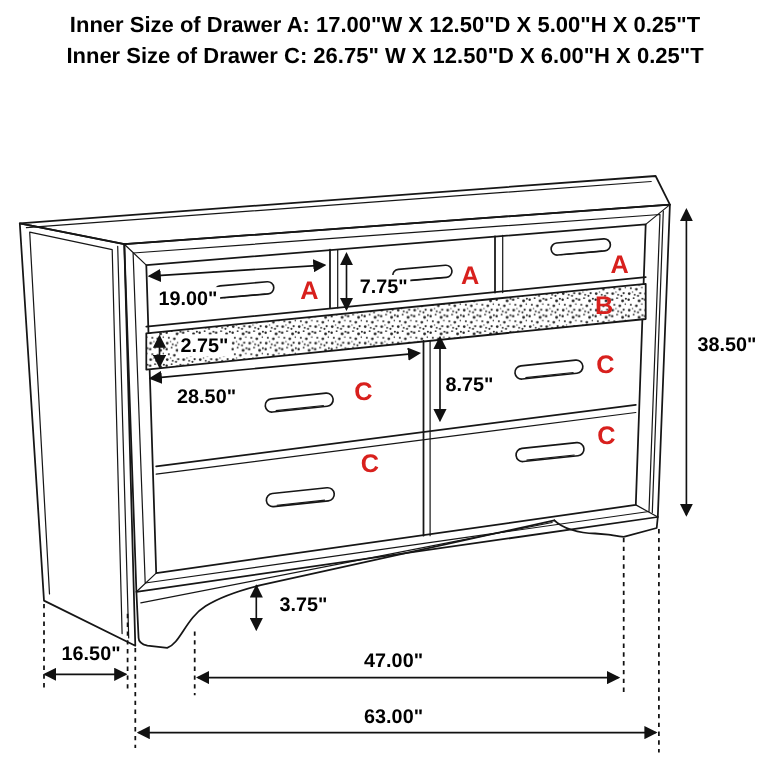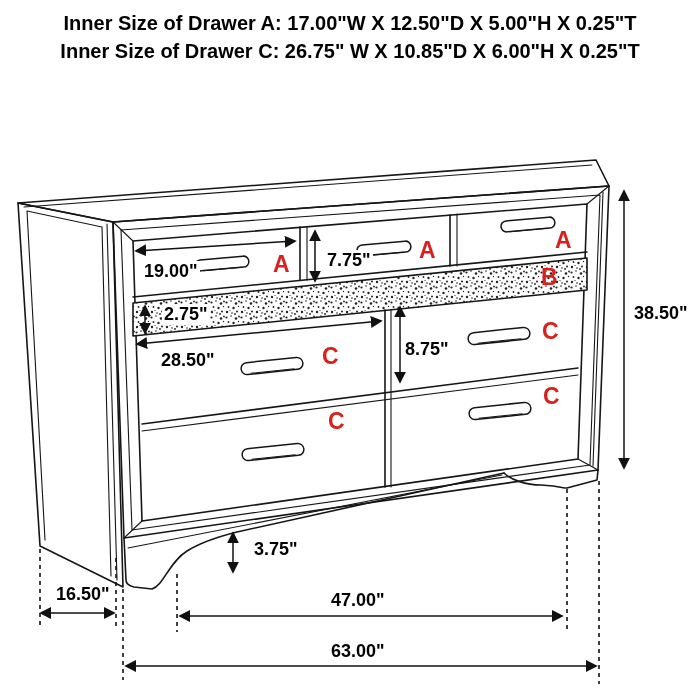--- a/index.html
+++ b/index.html
@@ -13,21 +13,21 @@
   .letter{position:absolute;font-weight:bold;font-size:23px;line-height:24px;
           color:var(--accent,#d8201d);white-space:nowrap;}
 </style>
 </head>
 <body>
 
 <div class="stage">
 
   <div class="notes">
     <div>Inner Size of Drawer A: 17.00"W X 12.50"D X 5.00"H X 0.25"T</div>
-    <div>Inner Size of Drawer C: 26.75" W X 10.85"D X 6.00"H X 0.25"T</div>
+    <div>Inner Size of Drawer C: 26.75" W X 12.50"D X 6.00"H X 0.25"T</div>
   </div>
 
   <svg class="diagram-svg" width="700" height="700" viewBox="0 0 700 700">
     <defs>
       <pattern id="sparkle" width="15" height="15" patternUnits="userSpaceOnUse">
         <rect width="15" height="15" fill="#ffffff"></rect>
         <g fill="#222222">
           <circle cx="1.5" cy="2.5" r="1.1"></circle>
             <circle cx="6" cy="1" r="0.8"></circle>
           <circle cx="11" cy="3.5" r="1.3"></circle>

